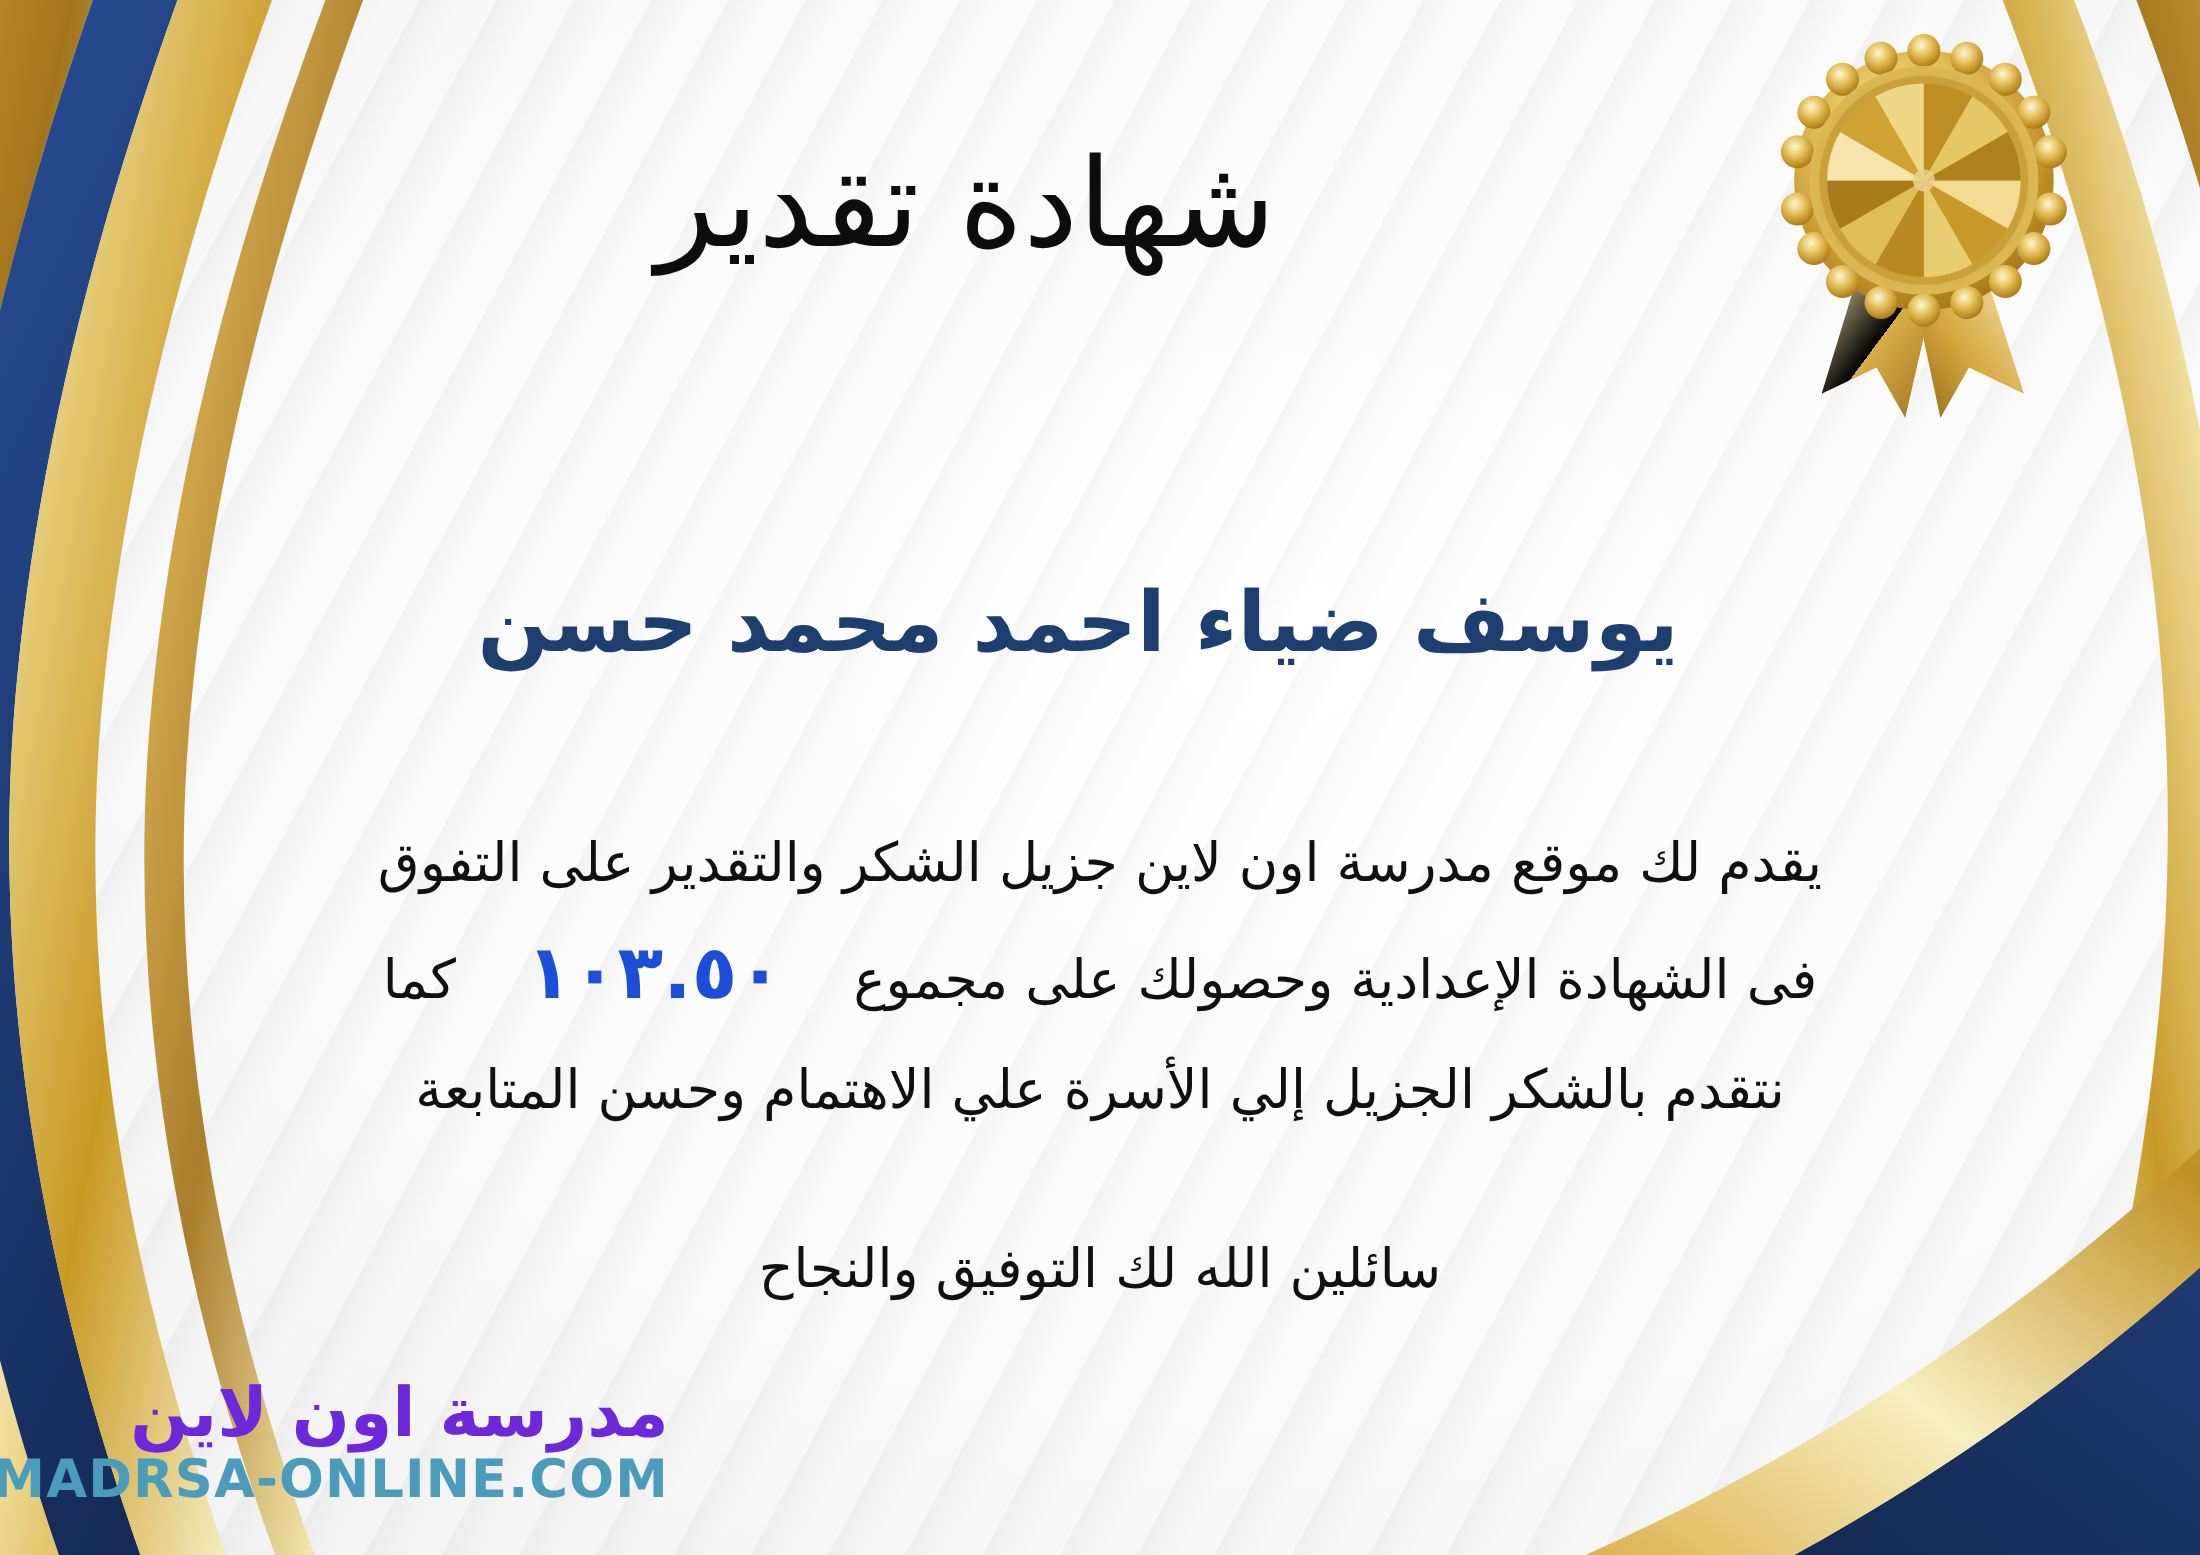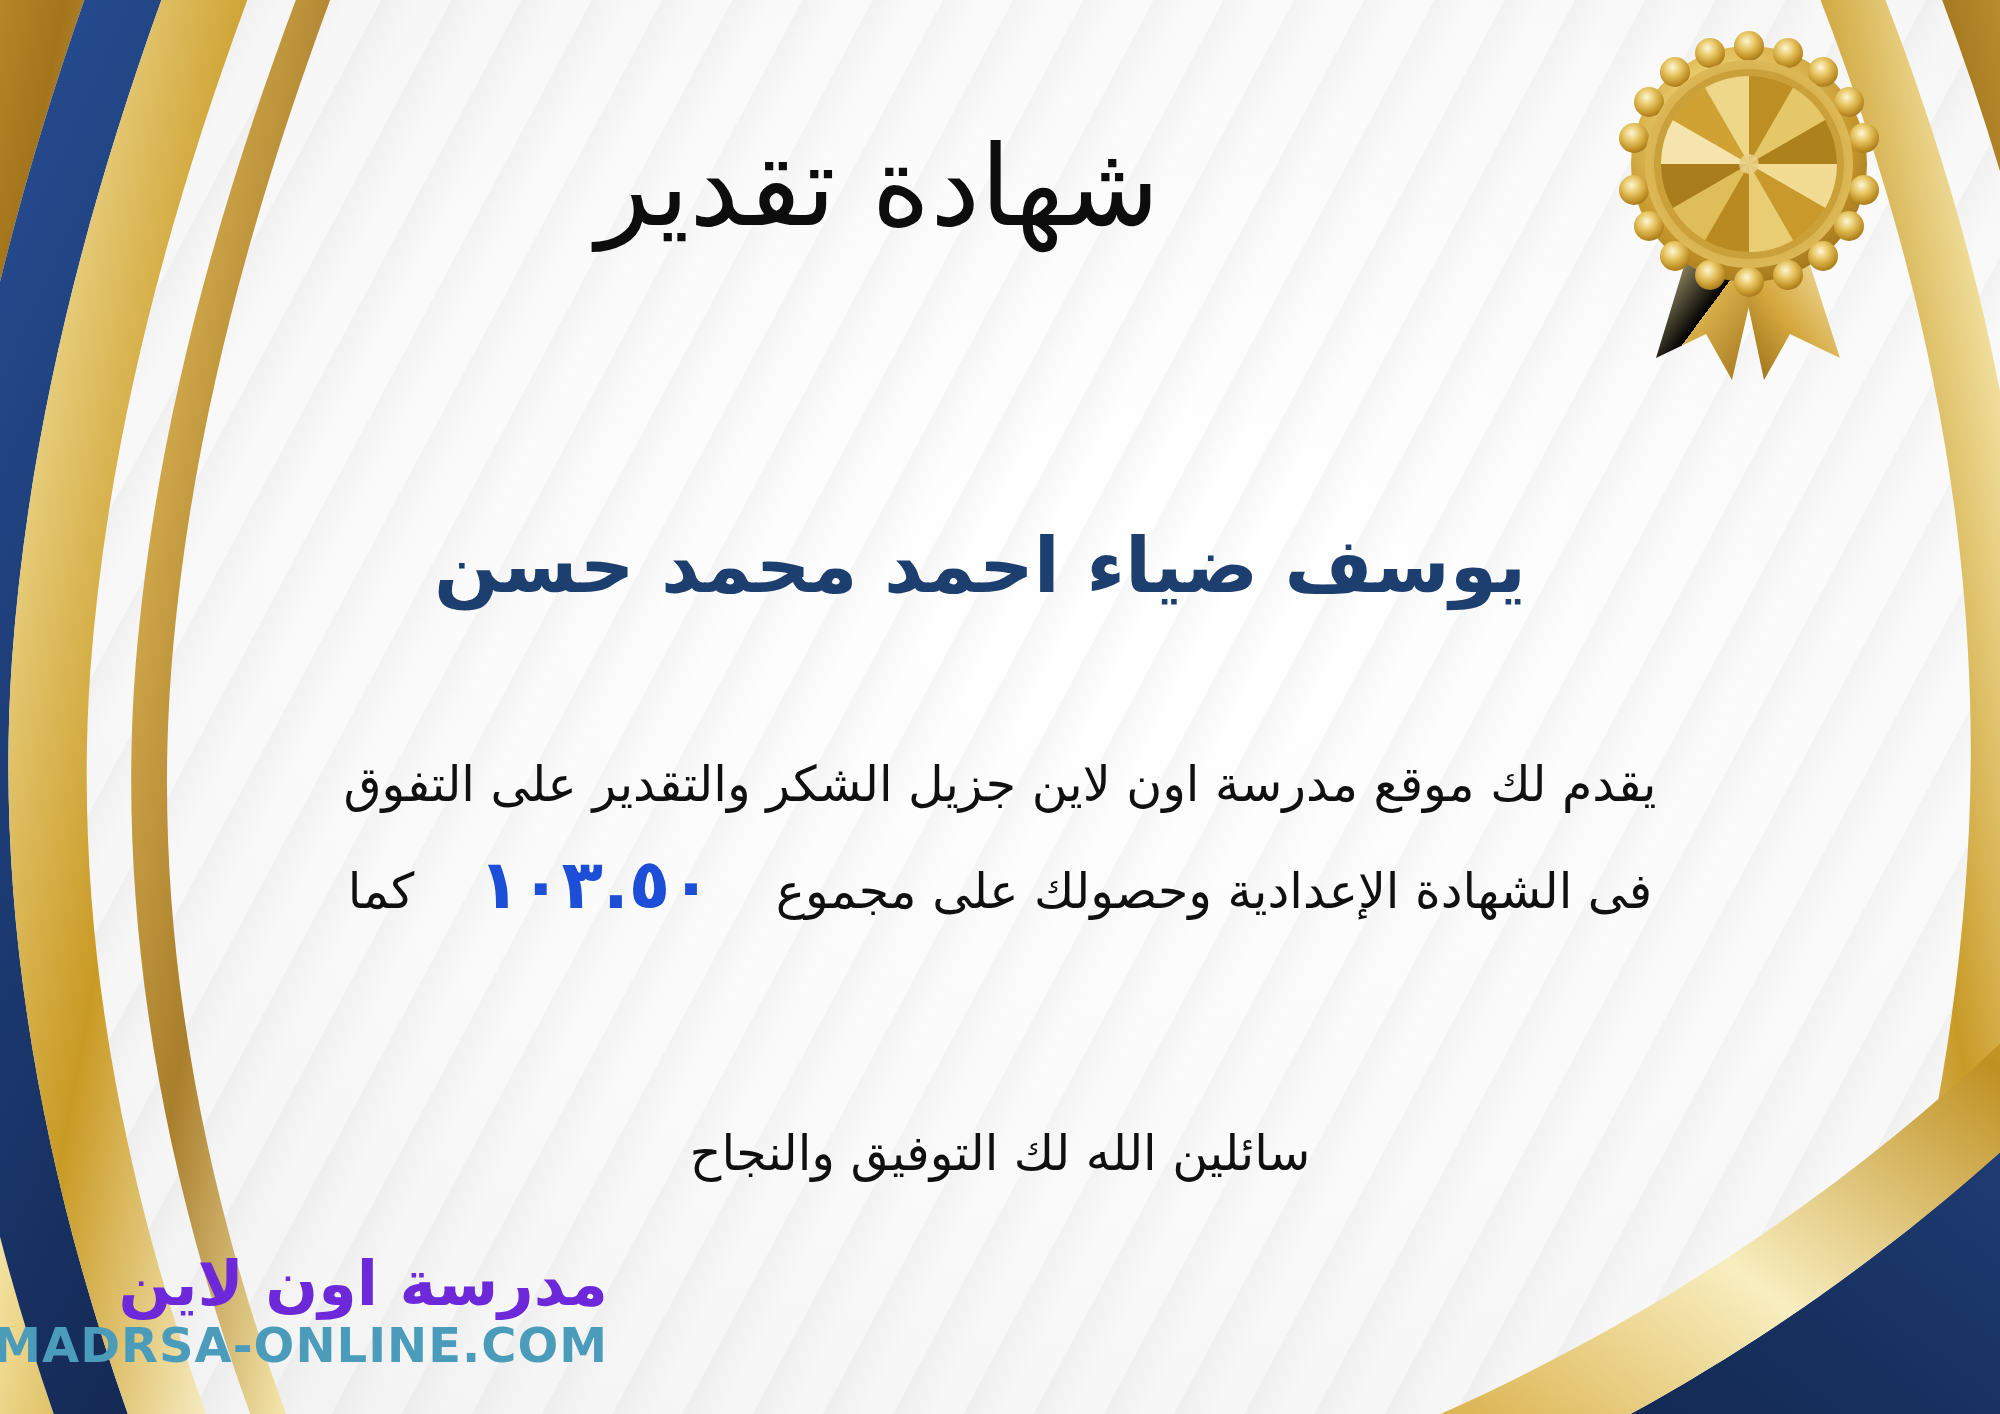--- a/index.html
+++ b/index.html
@@ -377,20 +377,21 @@
 
     <div class="student-name">يوسف ضياء احمد محمد حسن</div>
 
     <div class="body-block">
       <span class="body-line">يقدم لك موقع مدرسة اون لاين جزيل الشكر  والتقدير على التفوق</span>
 
       <span class="body-line">
         <span>فى الشهادة الإعدادية وحصولك على مجموع</span><span class="gapspace"></span><span class="score">١٠٣.٥٠</span><span class="gapspace"></span><span>كما</span>
       </span>
 
+      <span class="body-line">نتقدم  بالشكر الجزيل إلي الأسرة علي الاهتمام وحسن المتابعة</span>
     </div>
 
     <div class="closing-line">سائلين الله لك التوفيق  والنجاح</div>
   </div>
 
   <div class="brand-logo">
 
     <div class="brand-text">
       <div class="brand-ar">مدرسة اون لاين</div>
       <div class="brand-url">MADRSA-ONLINE.COM</div>

